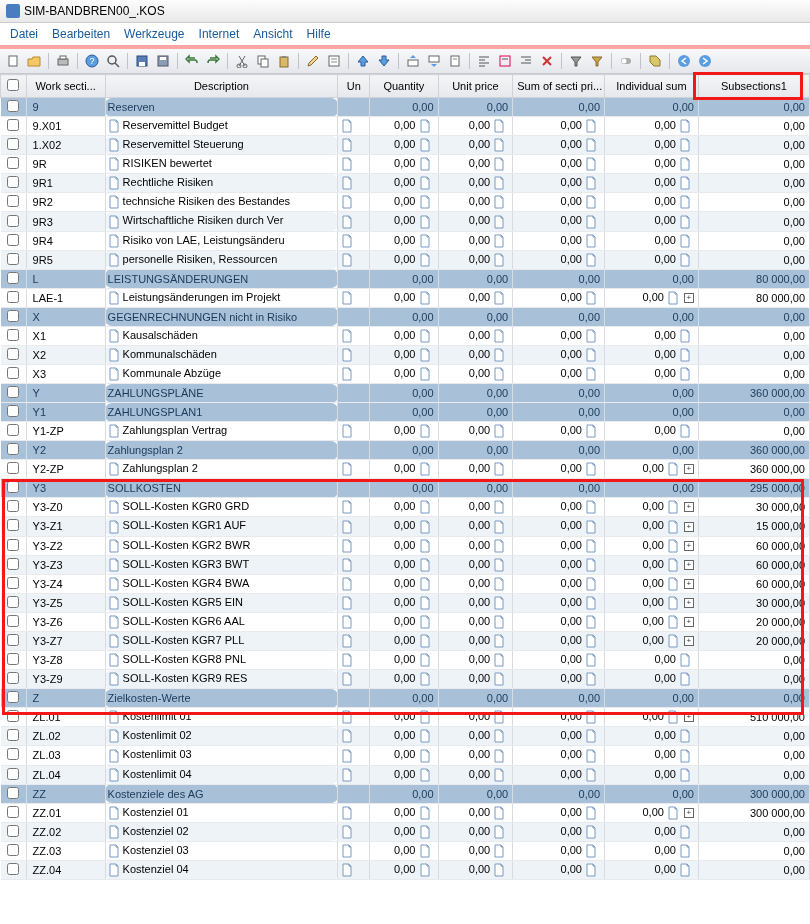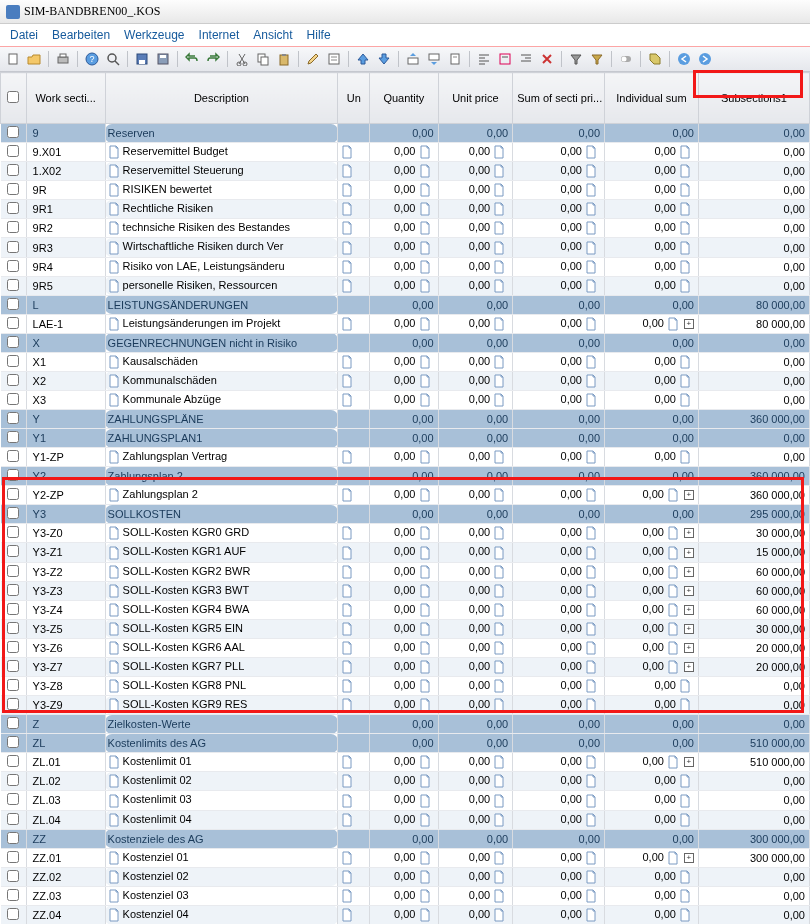--- a/index.html
+++ b/index.html
@@ -1,27 +1,27 @@
 <!DOCTYPE html>
 <html><head>
 <meta charset="utf-8">
 <style>
 * { box-sizing: border-box; margin: 0; padding: 0; }
 body { font-family: "Segoe UI", Tahoma, sans-serif; font-size: 11px; background: #fff; width: 810px; }
-.titlebar { background: linear-gradient(#fdfdfd,#e8e8e8); padding: 4px 6px; font-size: 12px; border-bottom: 1px solid #ccc; display: flex; align-items: center; gap: 4px; font-family: Liberation Serif, serif; }
+.titlebar { background: linear-gradient(#fdfdfd,#e8e8e8); padding: 4px 6px; font-size: 12px; border-bottom: 1px solid #ccc; display: flex; align-items: center; gap: 4px; }
 .titlebar .app-icon { width: 14px; height: 14px; background: #4a7dbf; border-radius: 2px; display: inline-block; }
-.menubar { display: flex; gap: 14px; padding: 4px 10px; color: #165a9c; font-size: 12px; border-bottom: 1px solid #fca5a5; }
+.menubar { display: flex; gap: 14px; padding: 4px 10px; color: #165a9c; font-size: 12px; border-bottom: 4px solid #fca5a5; }
 .menubar span { cursor: default; }
 .toolbar { display: flex; gap: 3px; padding: 3px 4px; background: linear-gradient(#f7f8fa,#e5e7ec); border-bottom: 1px solid #c5c8cf; flex-wrap: nowrap; overflow: hidden; }
 .tb-btn { width: 18px; height: 18px; display: inline-flex; align-items: center; justify-content: center; border: 1px solid transparent; border-radius: 2px; cursor: default; }
 .tb-sep { width: 1px; background: #c0c3c9; margin: 1px 2px; }
 .tb-btn svg { width: 14px; height: 14px; }
 
 .grid { width: 100%; border-collapse: collapse; table-layout: fixed; }
-.grid th { background: linear-gradient(#f4f5f7,#e6e8ec); font-weight: normal; font-size: 11px; padding: 18px 4px; border: 1px solid #cfd2d8; text-align: center; white-space: nowrap; overflow: hidden; }
+.grid th { background: linear-gradient(#f4f5f7,#e6e8ec); font-weight: normal; font-size: 11px; padding: 4px 4px; border: 1px solid #cfd2d8; text-align: center; white-space: nowrap; overflow: hidden; }
 .grid td { border-right: 1px solid #d8dbe0; border-bottom: 1px solid #e8eaee; padding: 2px 3px; height: 19px; white-space: nowrap; overflow: hidden; font-size: 11px; }
 .grid tr.group td { background: #a8c0d8; color: #1a3a5a; }
 .grid tr.zebra td { background: #eef3f8; }
 .grid tr.white td { background: #fff; }
 .grid td.num { text-align: right; padding-right: 4px; }
 .grid td.chk { text-align: center; width: 22px; }
 .grid td.code { padding-left: 6px; }
 .grid td.desc { padding-left: 2px; border-radius: 7px; }
 .doc-icon { display: inline-block; width: 12px; height: 14px; vertical-align: middle; margin-right: 3px; }
 .doc-icon svg { width: 12px; height: 14px; display: block; }
@@ -1046,31 +1046,20 @@
           <td class="chk"><input type="checkbox" style=""></td>
           <td class="code">Z</td>
           <td class="desc">Zielkosten-Werte</td>
           <td></td>
           <td class="num">0,00</td>
           <td class="num">0,00</td>
           <td class="num">0,00</td>
           <td class="num">0,00</td>
           <td class="num">0,00</td>
         </tr>
-        <tr class="group">
-          <td class="chk"><input type="checkbox" style=""></td>
-          <td class="code">ZL</td>
-          <td class="desc">Kostenlimits des AG</td>
-          <td></td>
-          <td class="num">0,00</td>
-          <td class="num">0,00</td>
-          <td class="num">0,00</td>
-          <td class="num">0,00</td>
-          <td class="num">510 000,00</td>
-        </tr>
         <tr class="white">
           <td class="chk"><input type="checkbox" style=""></td>
           <td class="code">ZL.01</td>
           <td class="desc"><span class="doc-icon"><svg viewBox="0 0 12 14">
                 <path d="M2 1h6l2 2v10H2z" fill="#fff" stroke="#7a9ac2"></path>
                 <path d="M8 1v2h2" fill="none" stroke="#7a9ac2"></path>
               </svg></span>Kostenlimit 01</td>
           <td><span class="doc-icon"><svg viewBox="0 0 12 14">
                 <path d="M2 1h6l2 2v10H2z" fill="#fff" stroke="#7a9ac2"></path>
                 <path d="M8 1v2h2" fill="none" stroke="#7a9ac2"></path>

